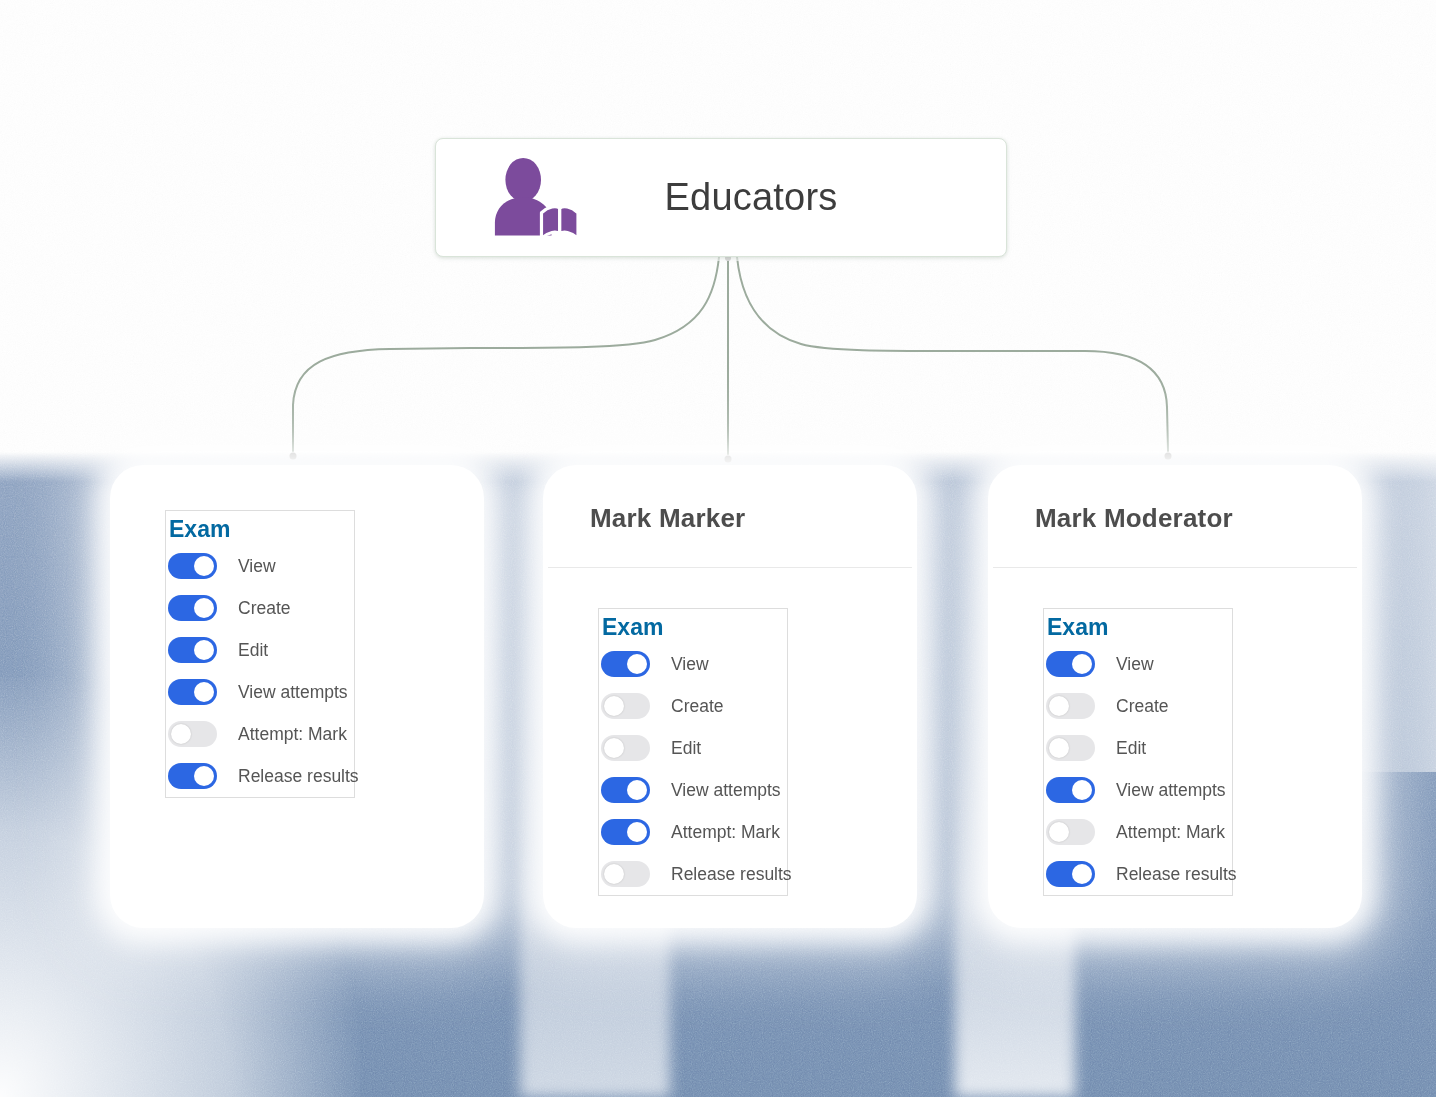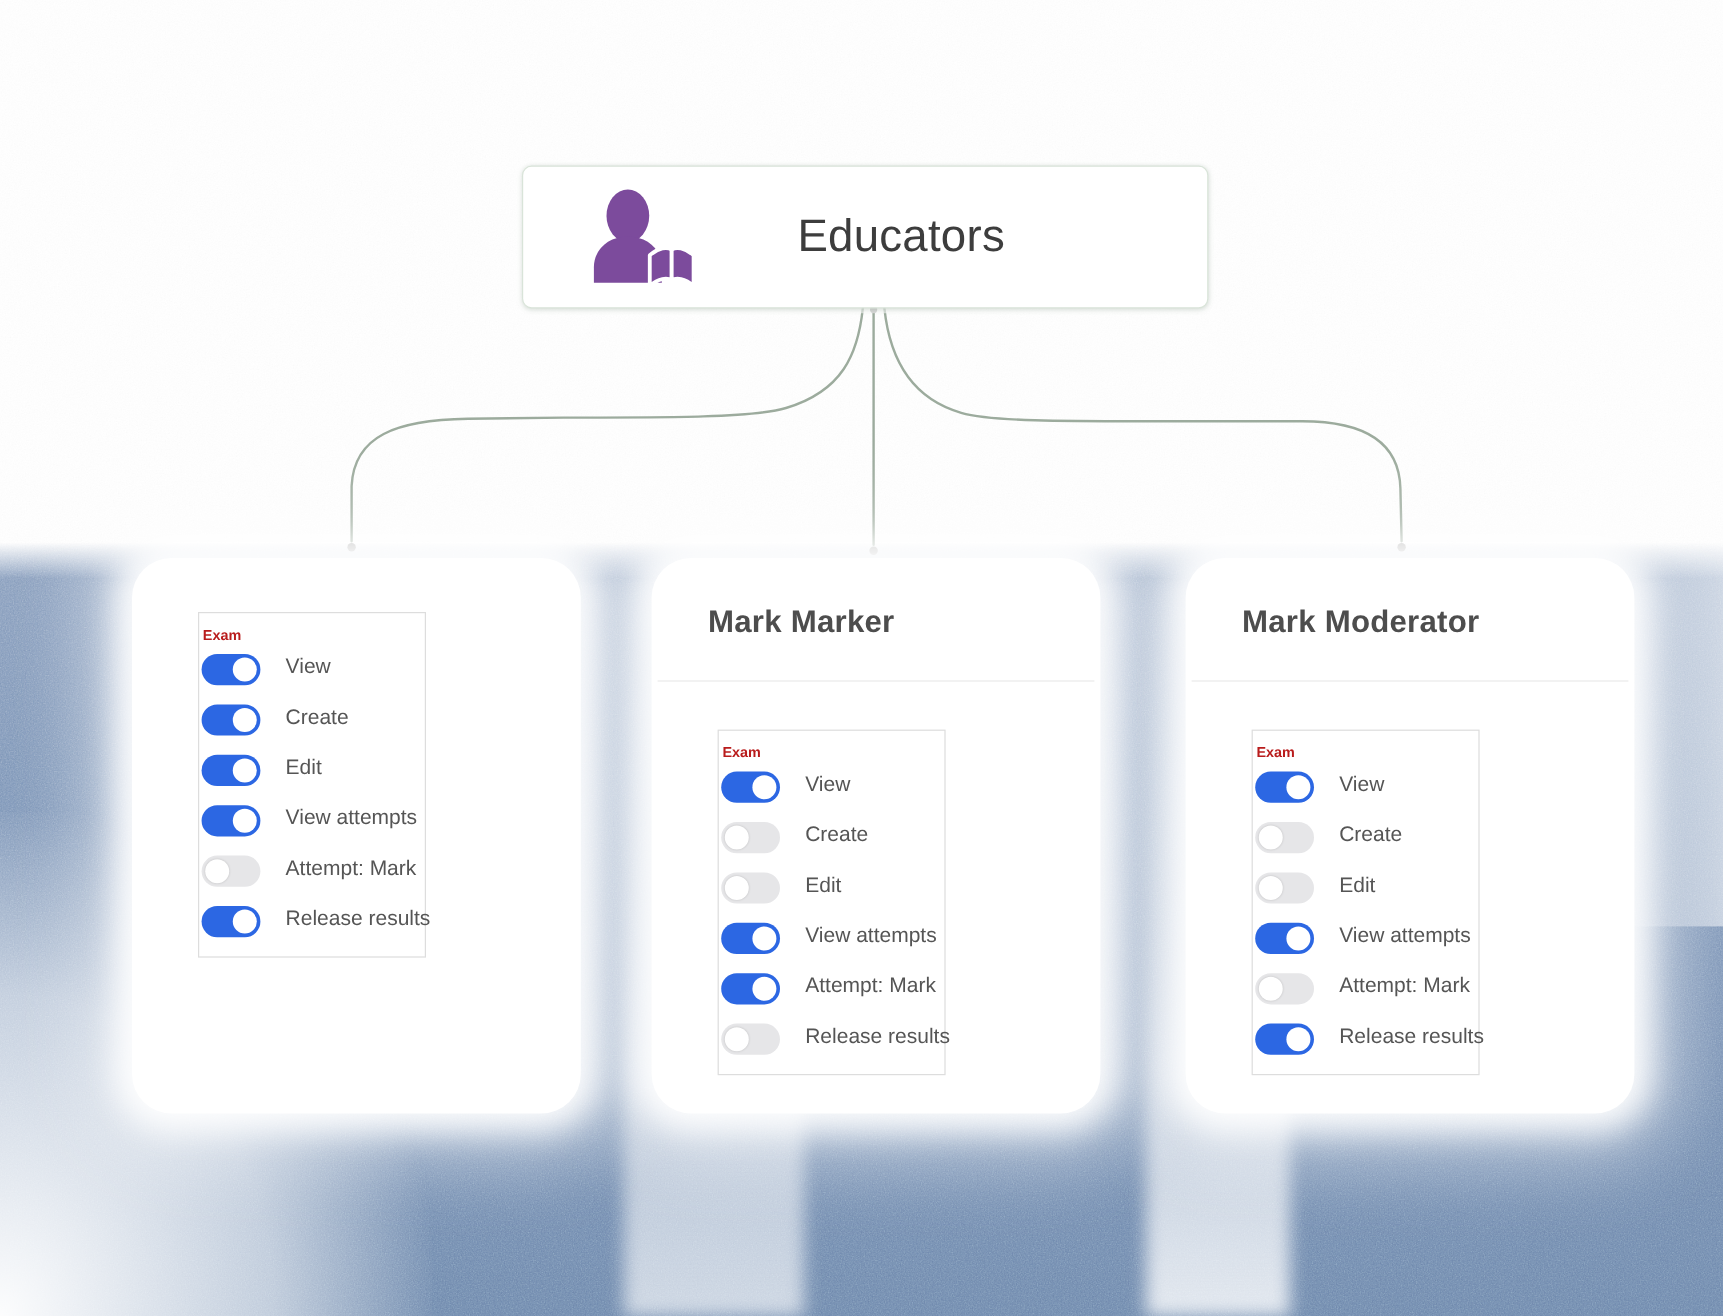--- a/index.html
+++ b/index.html
@@ -55,22 +55,22 @@
                0 0 26px 20px rgba(255,255,255,.92),
                0 0 60px 45px rgba(255,255,255,.45);
   }
   .card:nth-child(1){left:115px;}
   .card:nth-child(2){left:548px;}
   .card:nth-child(3){left:993px;}
   .card-header{height:97px;display:flex;align-items:center;padding-left:42px;border-bottom:1px solid #e9e9e9;}
   .card-title{font-size:26px;color:#4d4d4d;font-weight:600;letter-spacing:.2px;}
   .card-body{padding:40px 0 0 50px;}
   .perm-panel{width:190px;border:1px solid #ddd;background:#fff;padding:5px 0 0 2px;box-sizing:border-box;}
-  .panel-label{font-size:12px;font-weight:700;color:#b91c1c;margin:0 0 3px 1px;line-height:26px;}
-  .perm-row{display:flex;height:42px;}
+  .panel-label{font-size:23px;font-weight:700;color:#0369a1;margin:0 0 3px 1px;line-height:26px;}
+  .perm-row{display:flex;align-items:center;height:42px;}
   .toggle{position:relative;width:49px;height:26px;border-radius:13px;flex:0 0 auto;cursor:pointer;}
   .toggle.on{background:var(--toggle-on);}
   .toggle.off{background:var(--toggle-off);}
   .knob{position:absolute;top:3px;width:20px;height:20px;border-radius:50%;background:#fff;}
   .toggle.on .knob{right:3px;}
   .toggle.off .knob{left:3px;box-shadow:0 0 2px rgba(0,0,0,.18);}
   .perm-label{margin-left:21px;font-size:17.5px;color:#555;white-space:nowrap;}
 </style>
 </head>
 <body>

